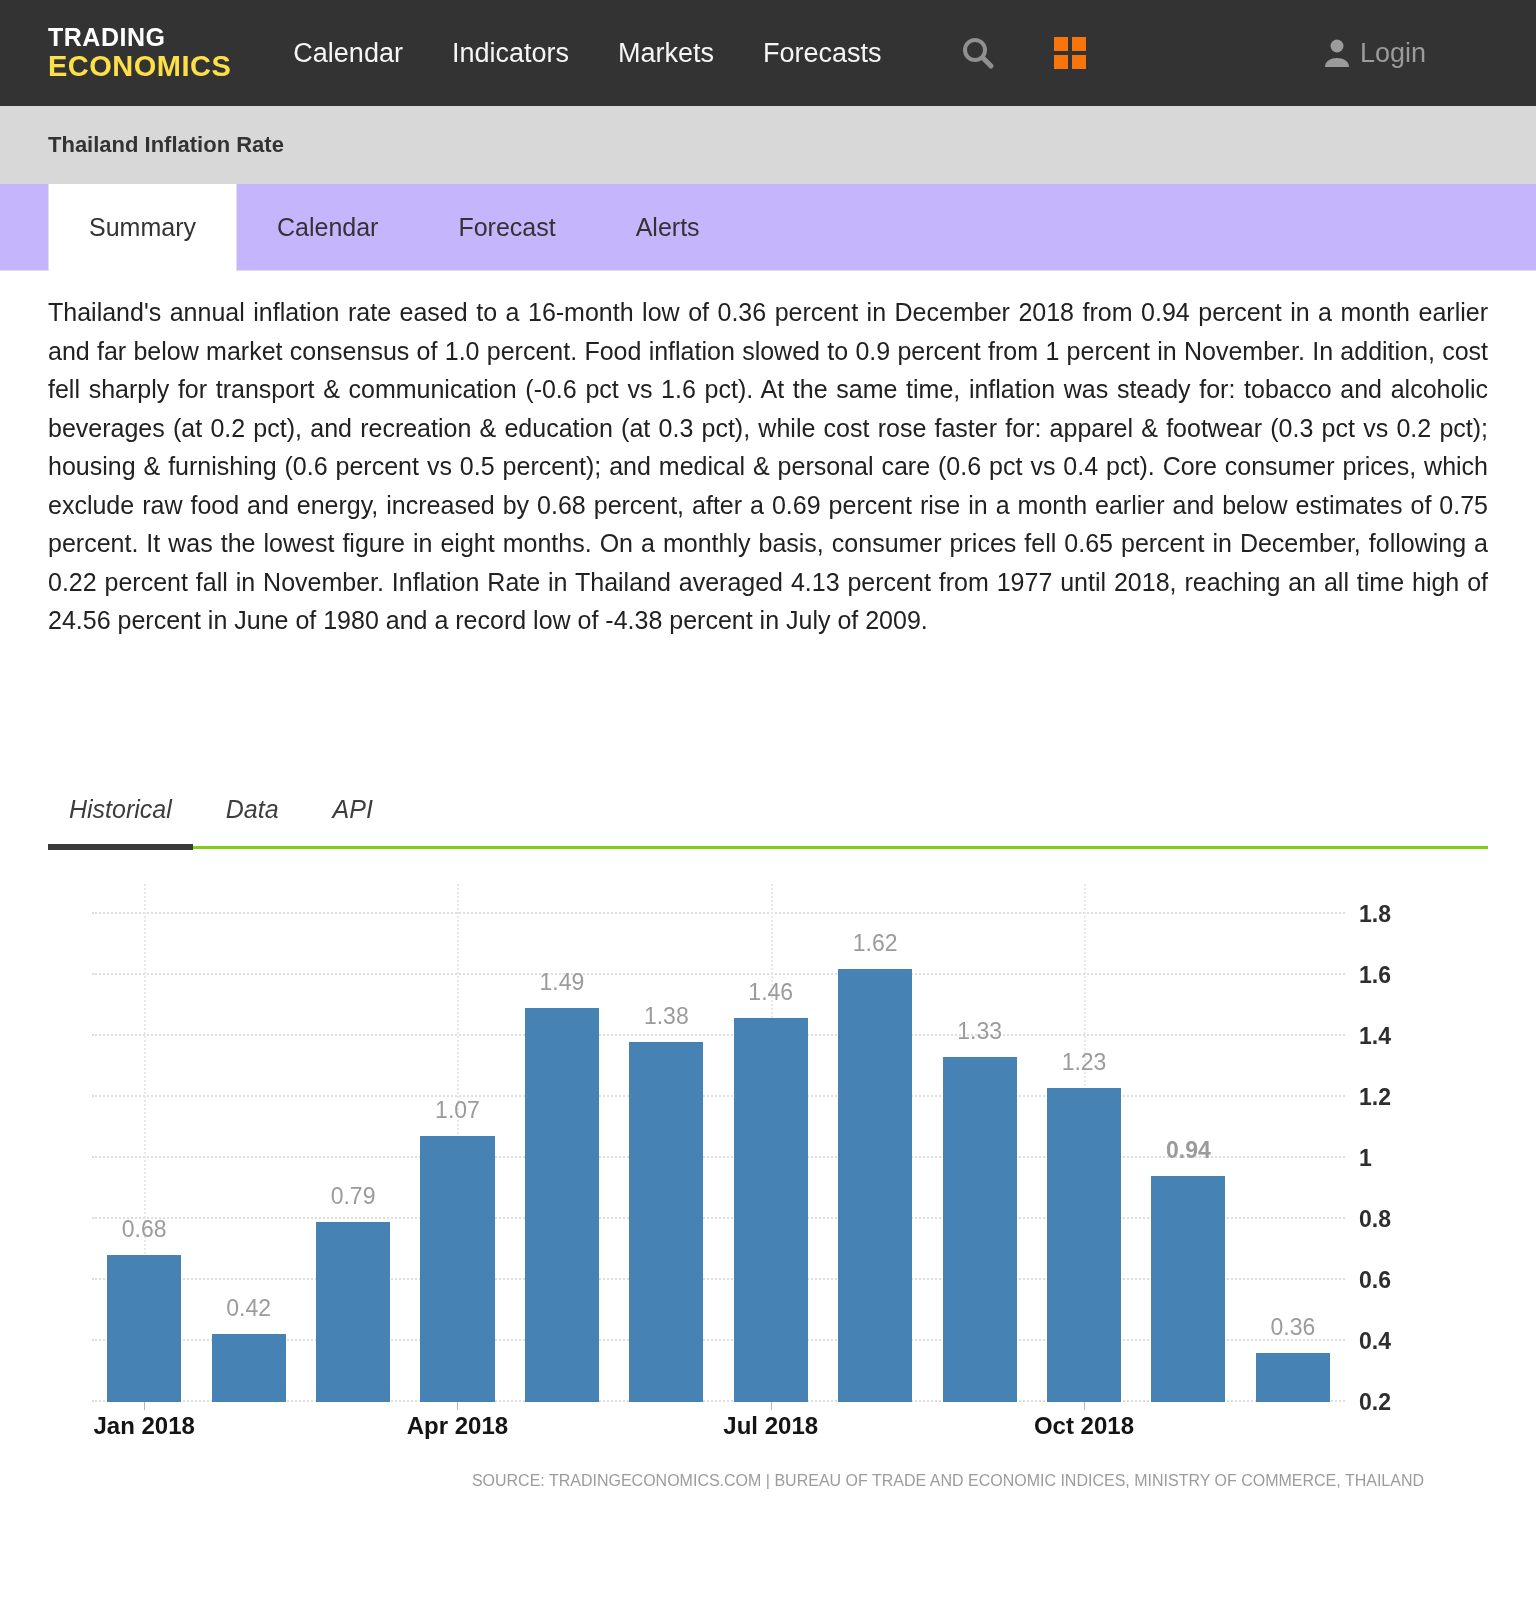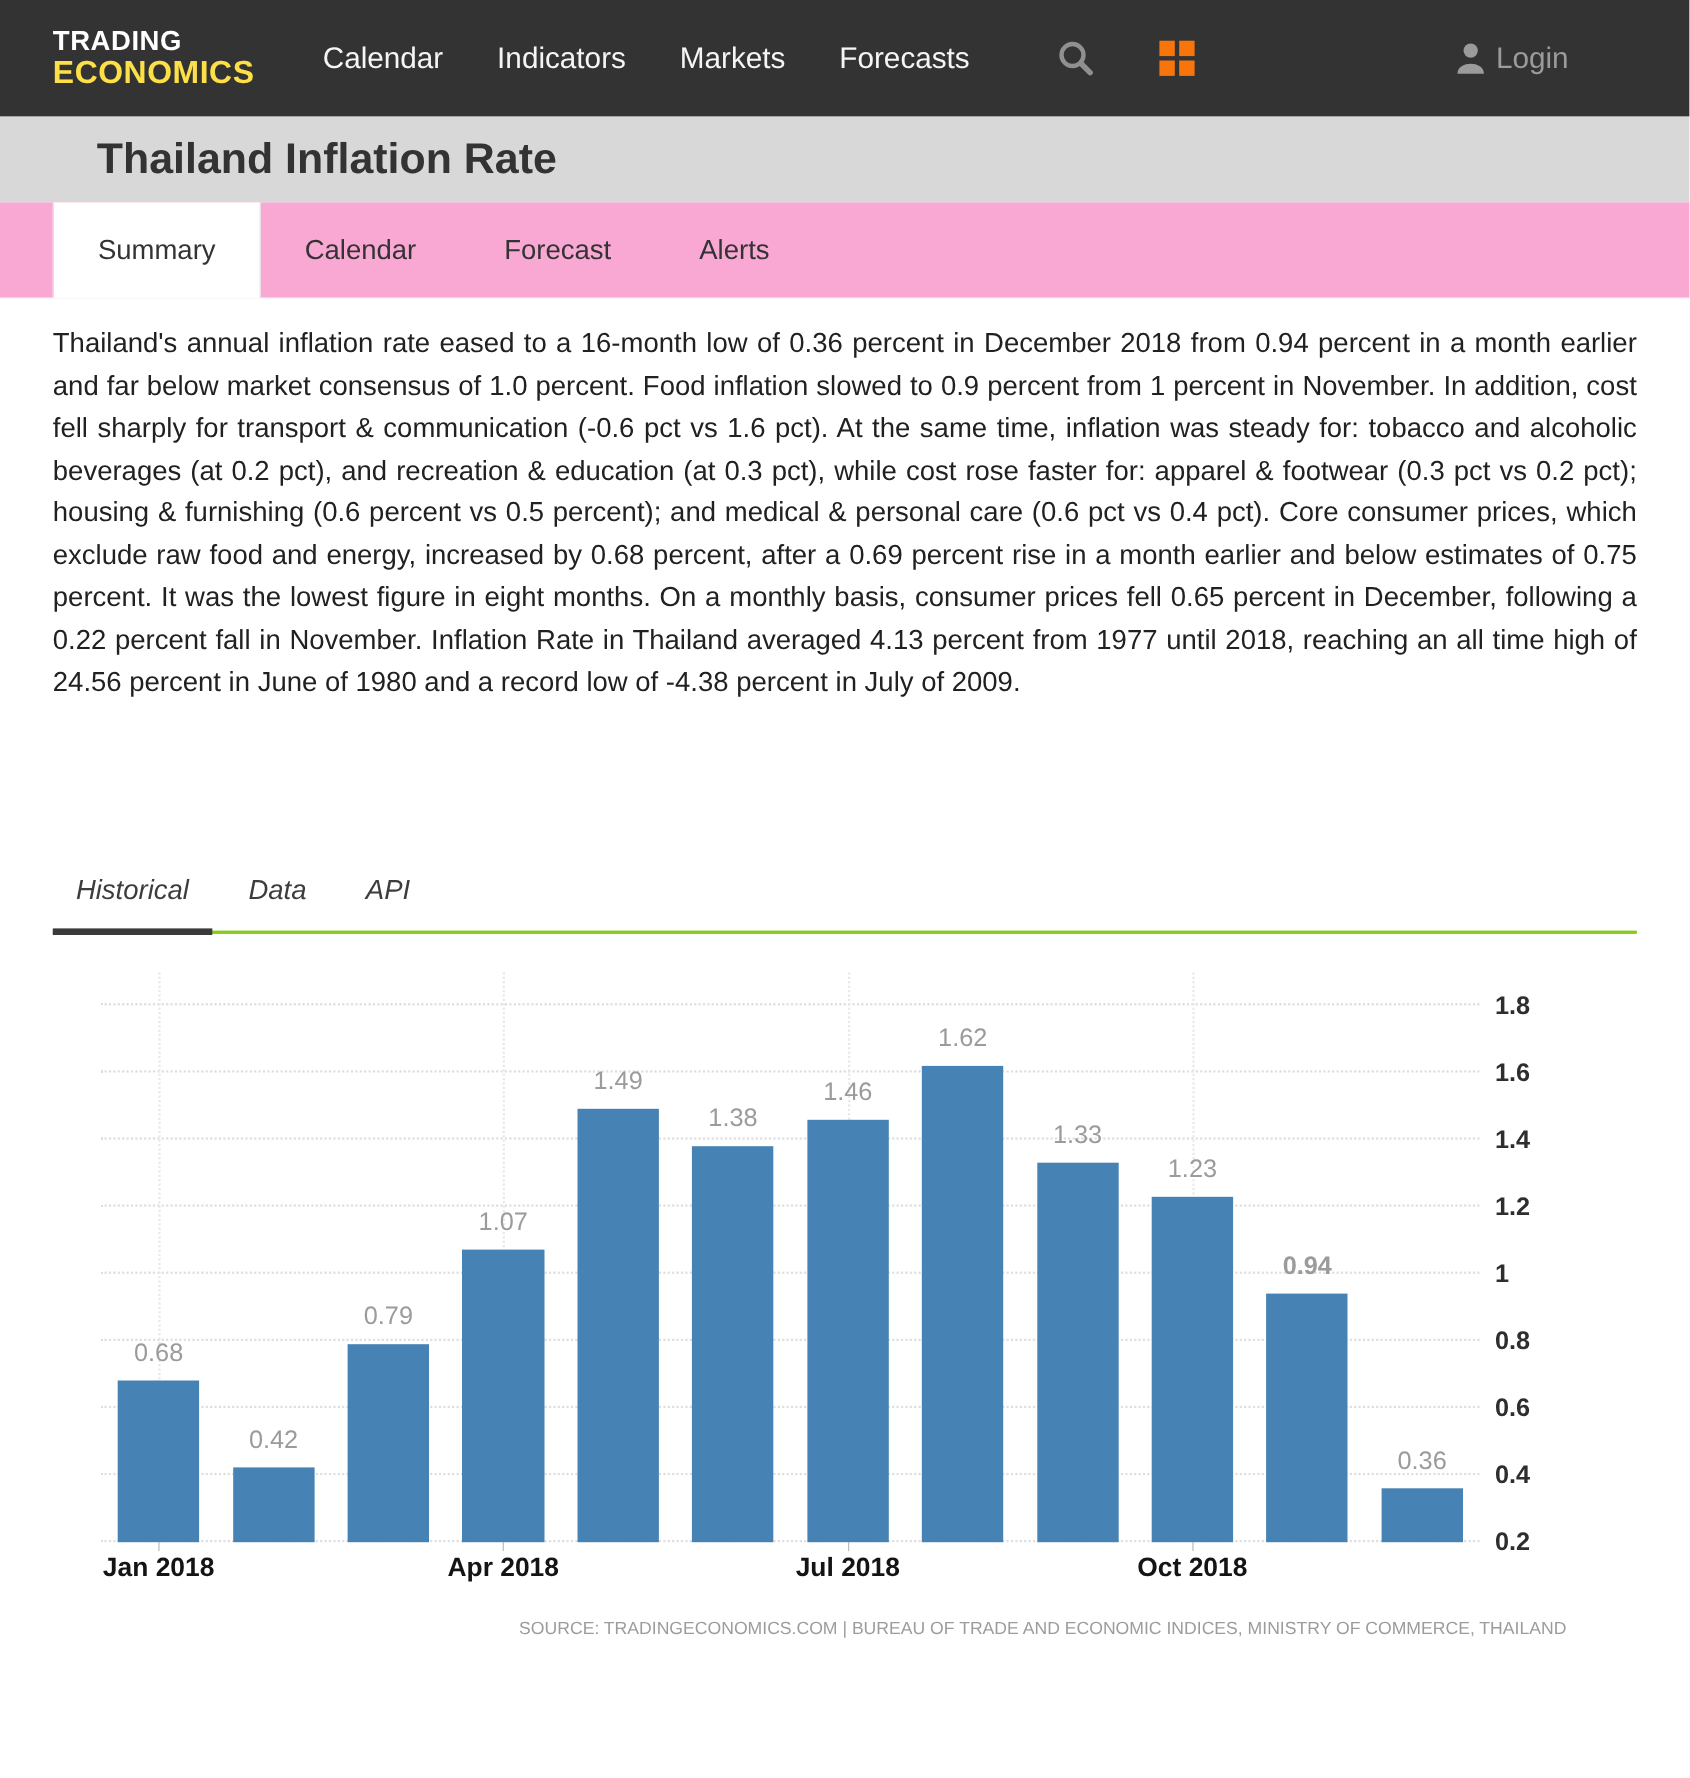--- a/index.html
+++ b/index.html
@@ -26,25 +26,25 @@
     display:grid; grid-template-columns:14px 14px; grid-template-rows:14px 14px; gap:4px;
   }
   .apps-btn span { background:#f8750c; display:block; }
   .login { margin-left:auto; display:flex; align-items:center; gap:9px; cursor:pointer; }
   .login .label { font-size:27px; color:#9b9b9b; }
 
   
   .title-band {
     height:78px; background:#d8d8d8; display:flex; align-items:center; padding-left:48px;
   }
-  .title-band h1 { font-size:39px; font-weight:bold; color:#333333;margin-left:40px; }
+  .title-band h1 { font-size:22px; font-weight:bold; color:#333333; }
 
   
   .tabs {
-    height:87px; background:#f9a8d4; border-bottom:1px solid #e0e0e0;
+    height:87px; background:#c4b5fd; border-bottom:1px solid #e0e0e0;
     display:flex; align-items:stretch; padding-left:48px;
   }
   .tab {
     display:flex; align-items:center; padding:0 40px;
     font-size:25px; color:#333333; cursor:pointer;
   }
   .tab.active {
     background:#ffffff; margin-bottom:-1px;
     border-left:1px solid #e0e0e0; border-right:1px solid #e0e0e0;
   }

